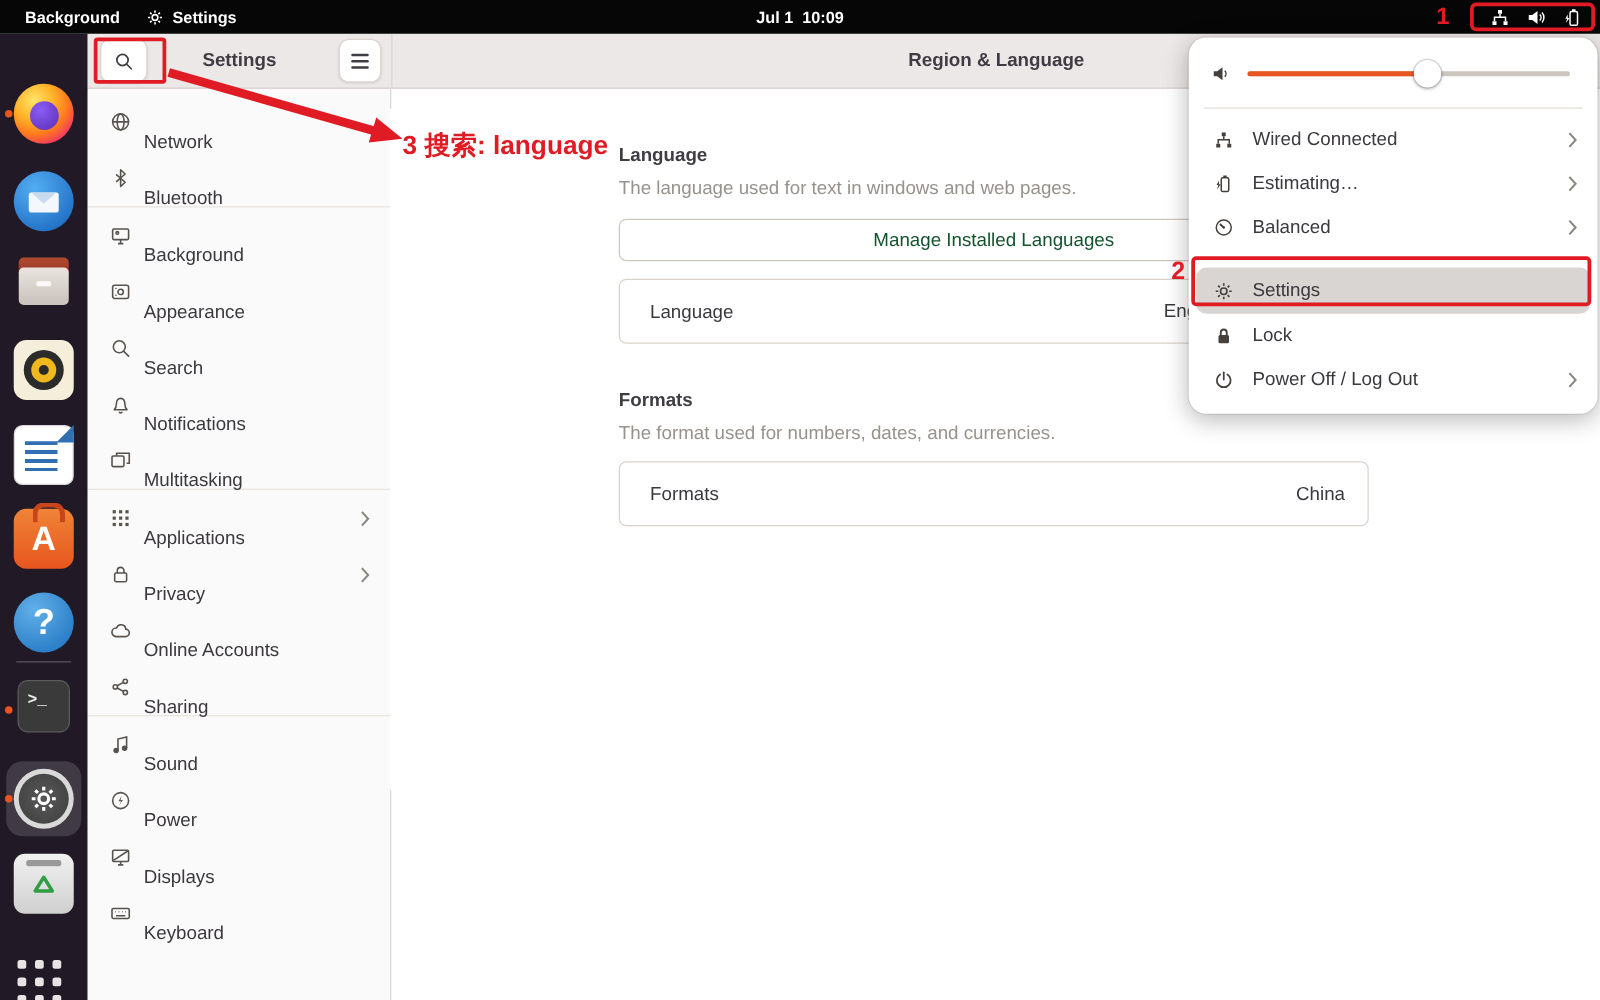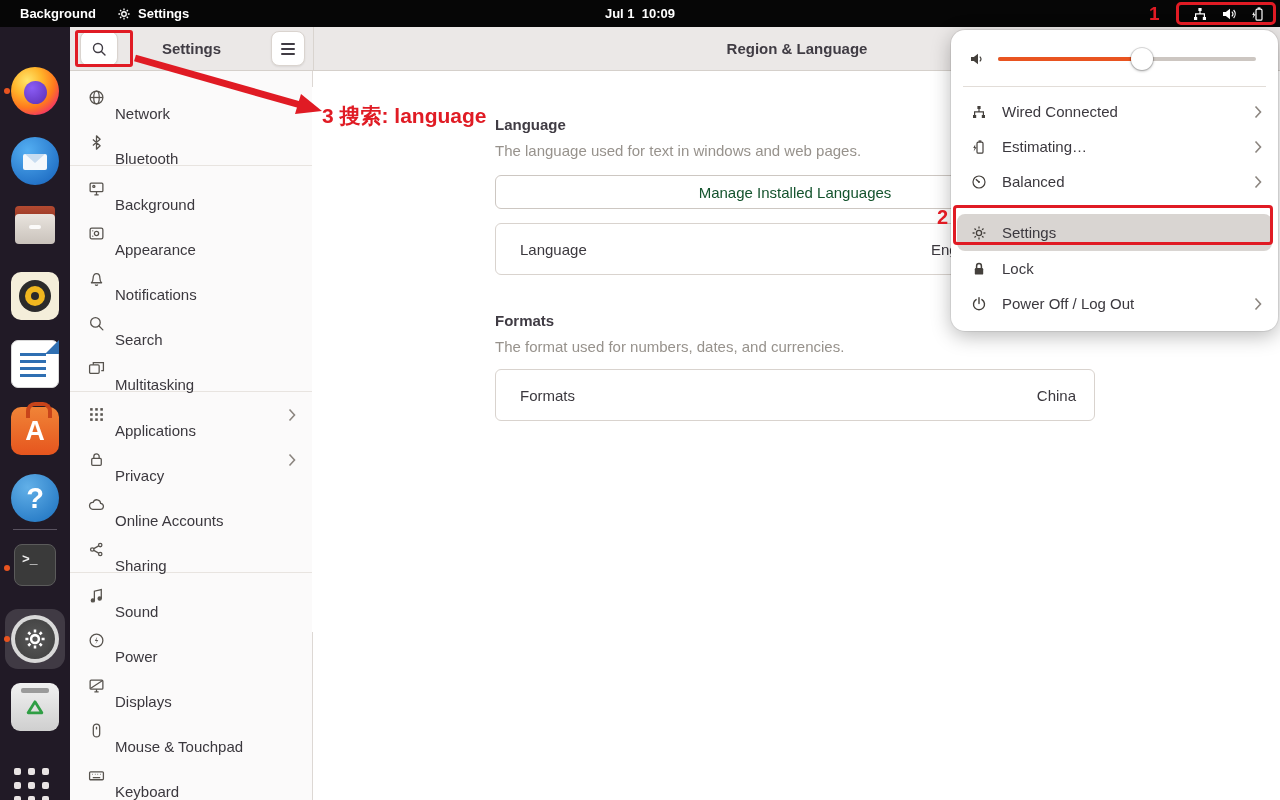--- a/index.html
+++ b/index.html
@@ -255,32 +255,32 @@
   </div>
   <div class="srow">
     <svg class="sic" viewBox="0 0 16 16" fill="none" stroke="#57534e" stroke-width="1.2">
         <rect x="2" y="3" width="12" height="10" rx="1.5"></rect>
         <circle cx="8" cy="8" r="2"></circle>
         <path d="M4.5 5.5h0M4.5 10.5h0" stroke-linecap="round"></path>
       </svg>
     <span class="slb">Appearance</span>
   </div>
   <div class="srow">
+    <svg class="sic" viewBox="0 0 16 16" fill="none" stroke="#57534e" stroke-width="1.2" stroke-linecap="round">
+        <circle cx="7" cy="7" r="4.5"></circle>
+        <path d="M10.4 10.4L14 14"></path>
+      </svg>
+    <span class="slb">Search</span>
+  </div>
+  <div class="srow">
     <svg class="sic" viewBox="0 0 16 16" fill="none" stroke="#57534e" stroke-width="1.2" stroke-linejoin="round">
         <path d="M3.2 12h9.6c-1.2-1.1-1.6-2.3-1.6-4.2C11.2 5 9.9 3.5 8 3.5S4.8 5 4.8 7.8c0 1.9-.4 3.1-1.6 4.2z"></path>
         <path d="M6.8 13.6a1.3 1.3 0 0 0 2.4 0"></path>
       </svg>
     <span class="slb">Notifications</span>
-  </div>
-  <div class="srow">
-    <svg class="sic" viewBox="0 0 16 16" fill="none" stroke="#57534e" stroke-width="1.2" stroke-linecap="round">
-        <circle cx="7" cy="7" r="4.5"></circle>
-        <path d="M10.4 10.4L14 14"></path>
-      </svg>
-    <span class="slb">Search</span>
   </div>
   <div class="srow">
     <svg class="sic" viewBox="0 0 16 16" fill="none" stroke="#57534e" stroke-width="1.2">
         <rect x="1.5" y="4.5" width="9" height="8" rx="1"></rect>
         <path d="M5 4.5V2.5h9.5V10h-2"></path>
       </svg>
     <span class="slb">Multitasking</span>
   </div>
   <div class="ssep"></div>
   <div class="srow">
@@ -344,27 +344,20 @@
   <div class="srow">
     <svg class="sic" viewBox="0 0 16 16" fill="none" stroke="#57534e" stroke-width="1.2">
         <rect x="2" y="3" width="12" height="8.5" rx="1"></rect>
         <path d="M2.6 10.6L13.4 3.6"></path>
         <path d="M6 14h4M8 11.5V14"></path>
       </svg>
     <span class="slb">Displays</span>
   </div>
   <div class="srow">
     <svg class="sic" viewBox="0 0 16 16" fill="none" stroke="#57534e" stroke-width="1.2">
-        <rect x="5" y="2" width="6" height="12" rx="3"></rect>
-        <path d="M8 4.5v2.5"></path>
-      </svg>
-    <span class="slb">Mouse &amp; Touchpad</span>
-  </div>
-  <div class="srow">
-    <svg class="sic" viewBox="0 0 16 16" fill="none" stroke="#57534e" stroke-width="1.2">
         <rect x="1.5" y="4.5" width="13" height="7.5" rx="1"></rect>
         <path d="M4.5 10h7M4 7h.5M6.5 7H7M9 7h.5M11.5 7h.5"></path>
       </svg>
     <span class="slb">Keyboard</span>
   </div>
 </div>
 
 <div class="content">
   <div class="inner">
     <div class="sect-title">Language</div>

